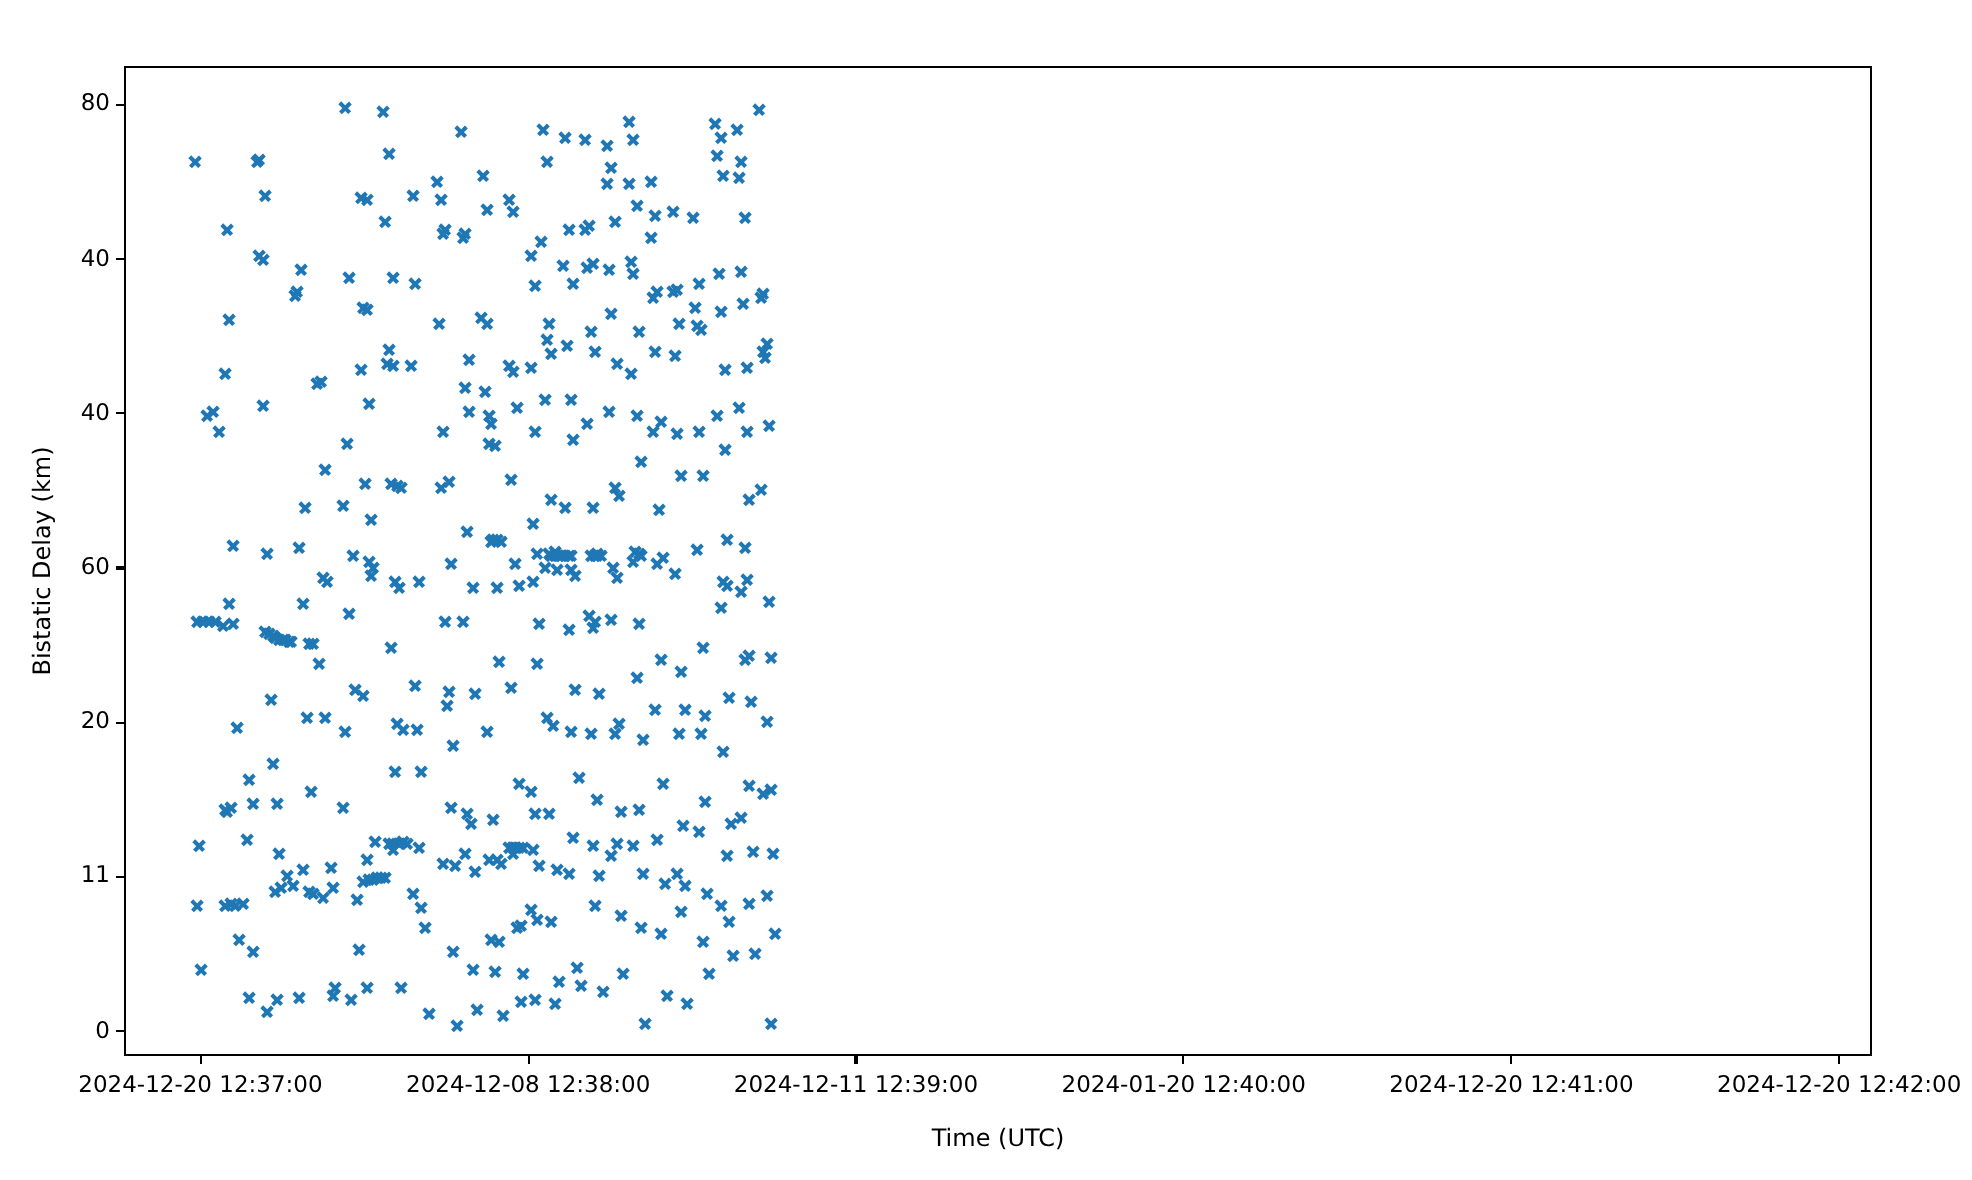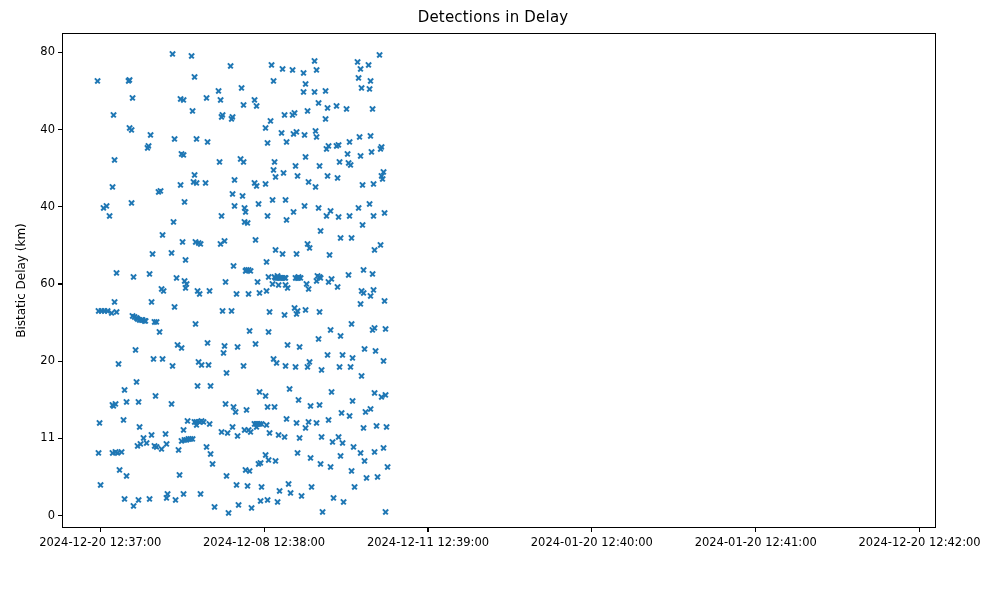--- a/index.html
+++ b/index.html
@@ -71,21 +71,20 @@
     width:7.2px;height:1.5px;background:#1f77b4;display:block;
   }
   .mk i.a{transform:rotate(45deg);}
   .mk i.b{transform:rotate(-45deg);}
 </style>
 </head>
 <body>
 
 <div id="figure">
 
-  <div id="plot-title">Detections in Delay</div>
 
   <div id="axes">
     <div id="points">
         <div class="mk" style="left: 34.1406px; top: 47.1061px;">
           <i class="a" style="background: rgb(31, 119, 180);"></i>
           <i class="b" style="background: rgb(31, 119, 180);"></i>
         </div>
         <div class="mk" style="left: 43.7px; top: 171.435px;">
           <i class="a" style="background: rgb(31, 119, 180);"></i>
           <i class="b" style="background: rgb(31, 119, 180);"></i>
@@ -1983,23 +1982,24 @@
       <div class="xtick" style="left: 427.988px;">
         <span class="tmark"></span>
         <span class="tlab">2024-12-11 12:39:00</span>
       </div>
       <div class="xtick" style="left: 591.862px;">
         <span class="tmark"></span>
         <span class="tlab">2024-01-20 12:40:00</span>
       </div>
       <div class="xtick" style="left: 755.737px;">
         <span class="tmark"></span>
-        <span class="tlab">2024-01-20 12:41:00</span>
+        <span class="tlab">2024-12-20 12:41:00</span>
       </div>
       <div class="xtick" style="left: 919.612px;">
         <span class="tmark"></span>
         <span class="tlab">2024-12-20 12:42:00</span>
       </div>
     </div>
 
+  <div id="xlabel">Time (UTC)</div>
   <div id="ylabel">Bistatic Delay (km)</div>
 
 </div>
 
 </body></html>

